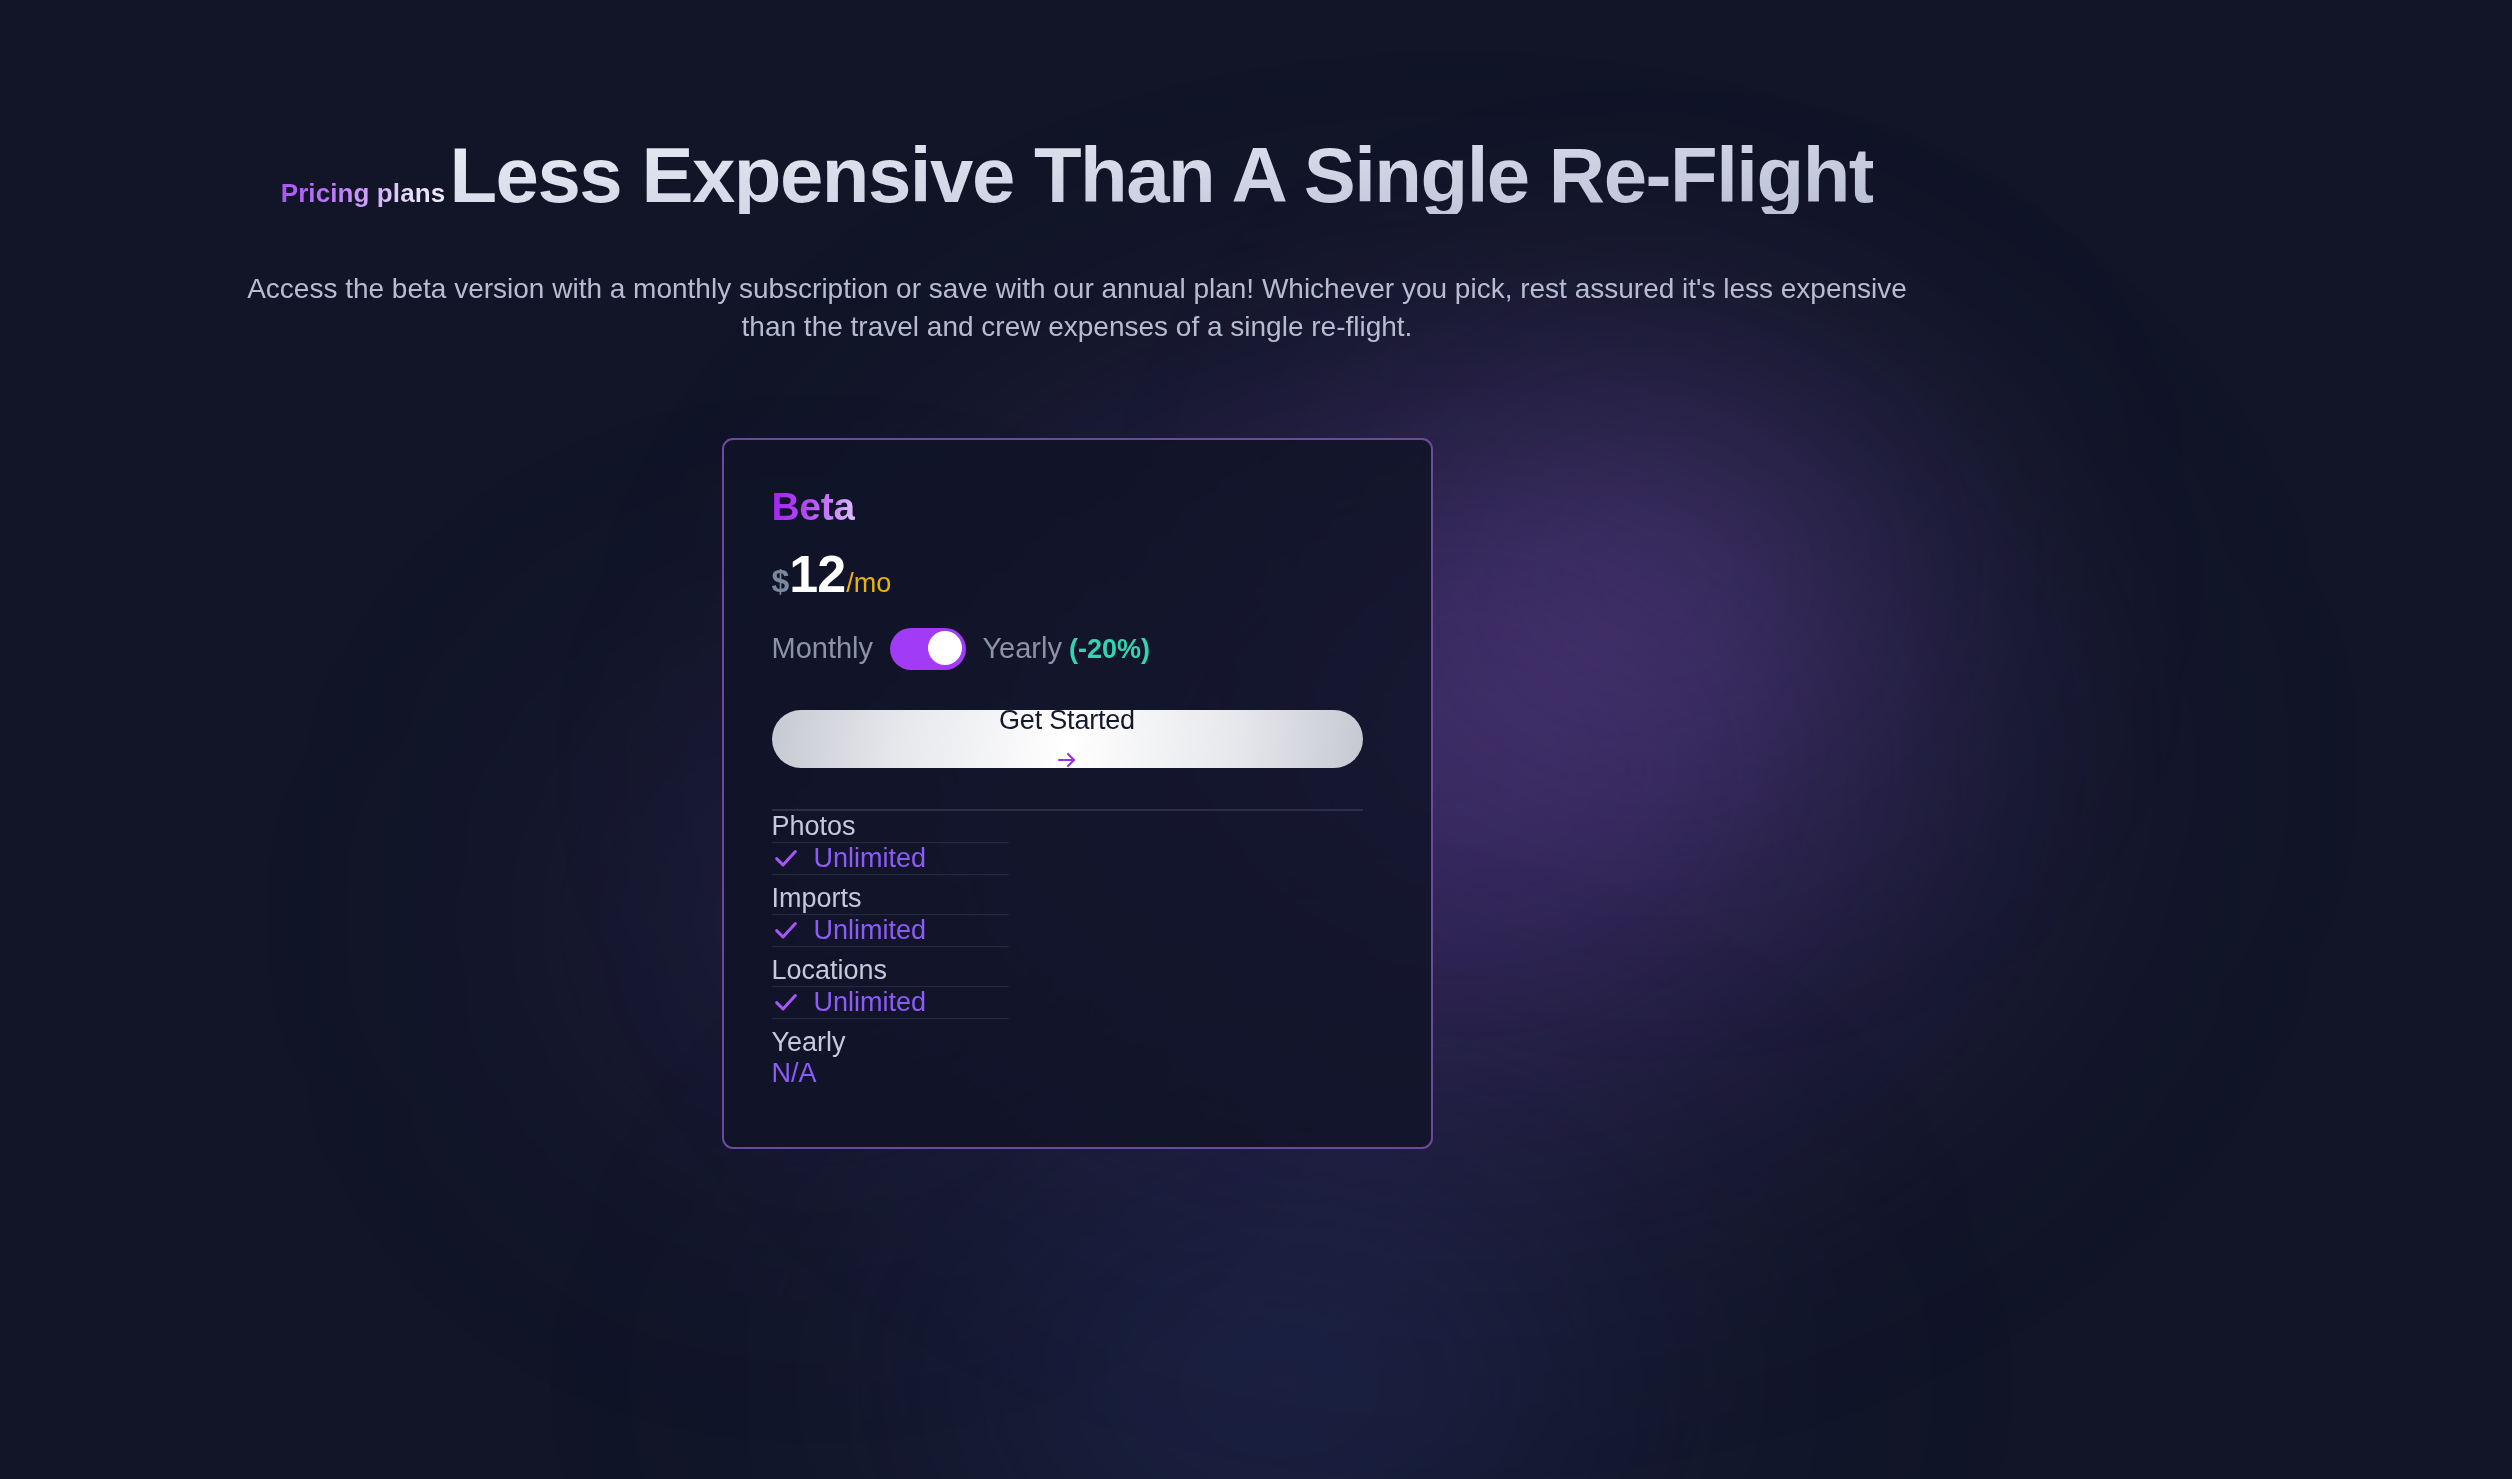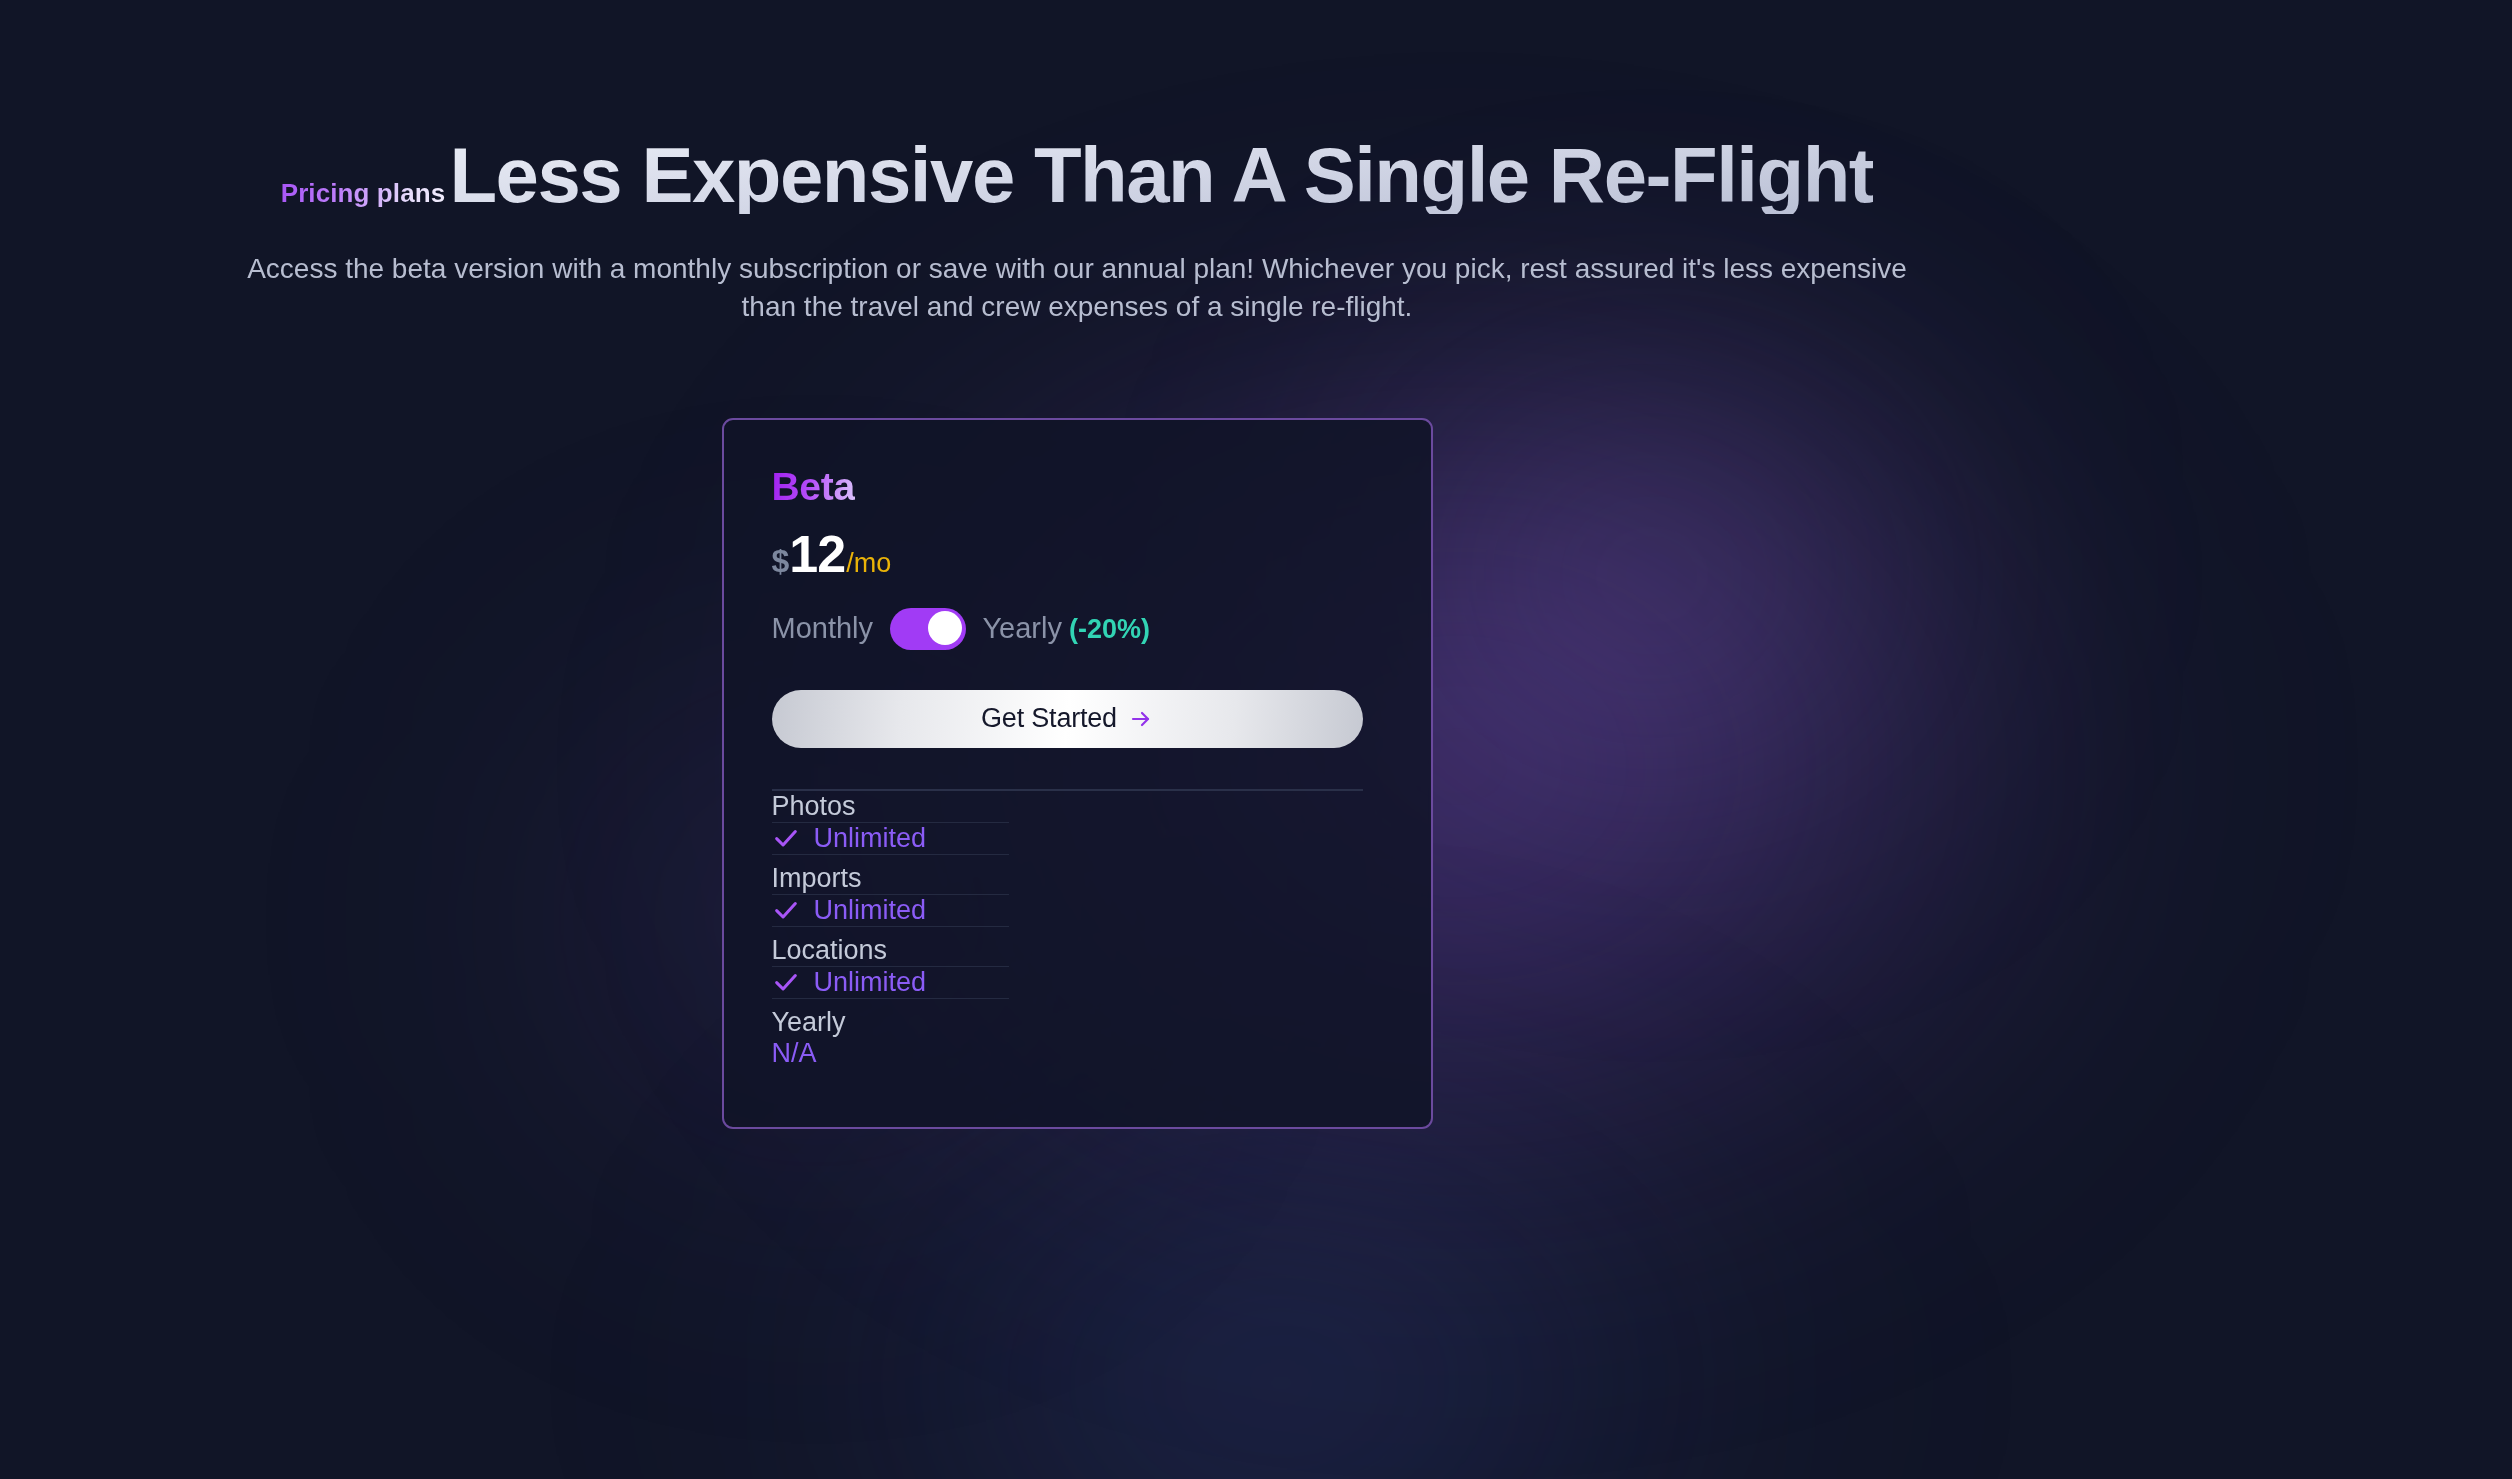--- a/index.html
+++ b/index.html
@@ -97,21 +97,21 @@
     letter-spacing: -1.5px;
     background: linear-gradient(175deg, #e9ecf5 0%, #d5d9e8 45%, #b9bfd4 100%);
     -webkit-background-clip: text;
     background-clip: text;
     color: transparent;
     -webkit-text-fill-color: transparent;
     display: inline-block;
   }
 
   #subhead {
-    margin: 36px auto 0 auto;
+    margin: 56px auto 0 auto;
     width: 1671px;
     font-size: 28px;
     line-height: 1.36;
     color: #b7bdd0;
     font-weight: 400;
   }
 
   
   #card-wrap {
     display: flex;
@@ -220,20 +220,21 @@
     height: 58px;
     border-radius: 927px;
     border: none;
     background: linear-gradient(95deg, #c6c9d2 0%, #e7e8ec 22%, #ffffff 50%, #e7e8ec 78%, #c6c9d2 100%);
     display: flex;
     align-items: center;
     justify-content: center;
     gap: 12px;
     cursor: pointer;
     font-family: "Liberation Sans", sans-serif;
+    flex-direction: column;
   }
 
   #cta-label {
     font-size: 27px;
     font-weight: 500;
     color: #15182b;
     letter-spacing: -0.2px;
   }
 
   #cta-arrow-icon {

